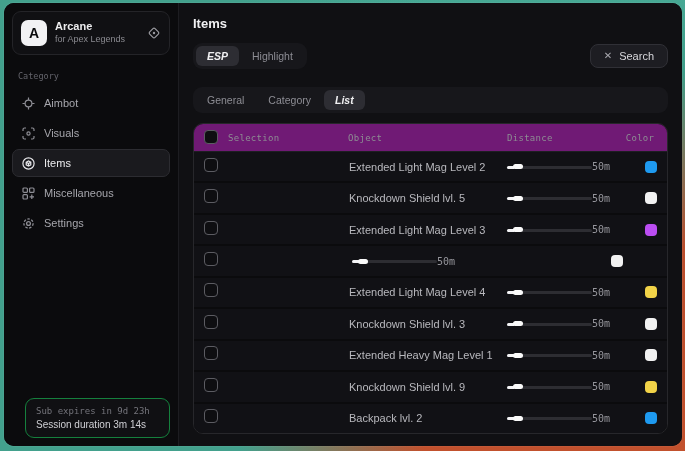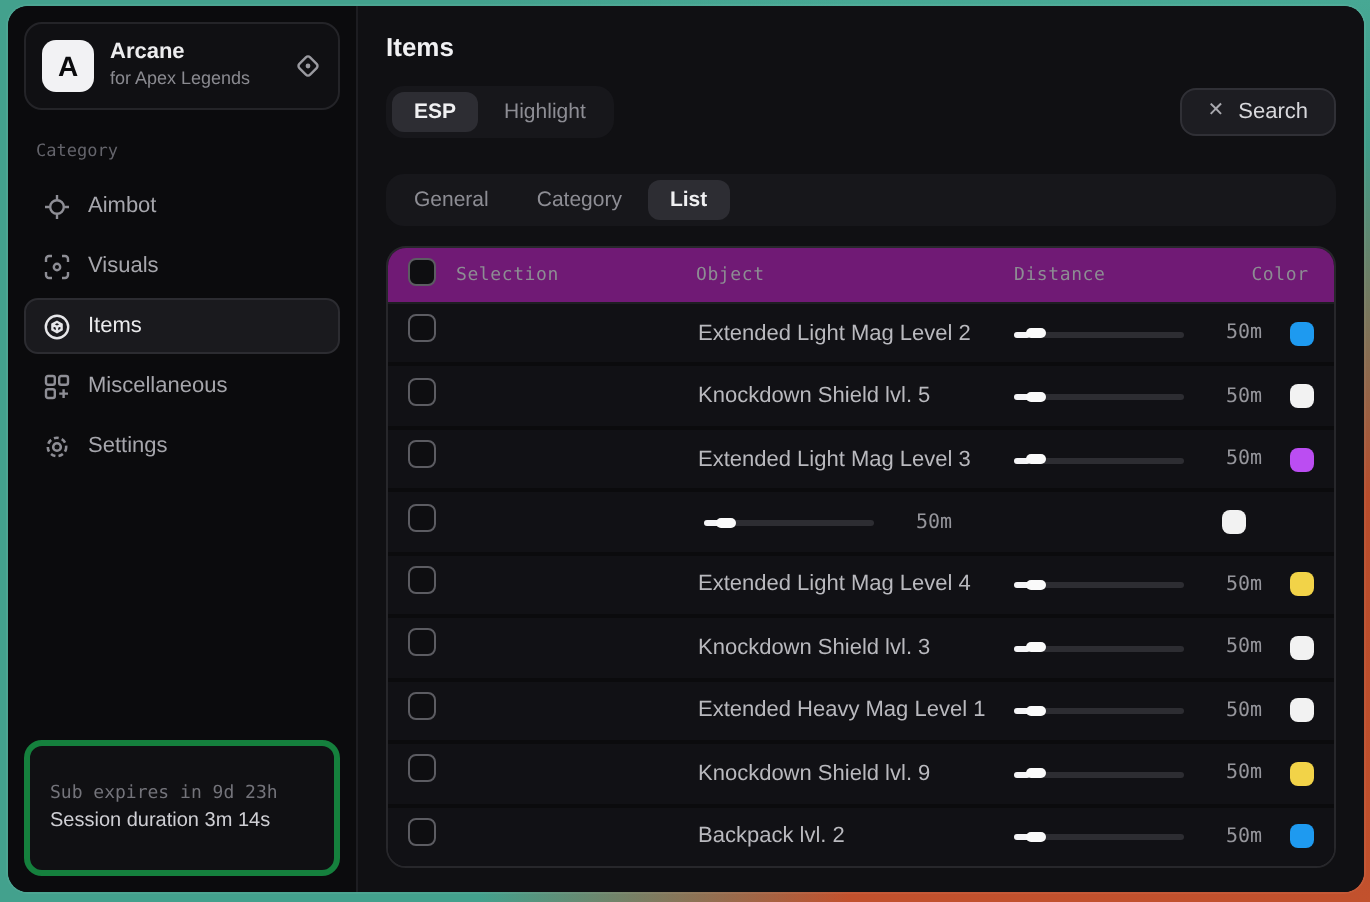--- a/index.html
+++ b/index.html
@@ -23,43 +23,43 @@
   .brand-title{font-size:11px;font-weight:bold;color:#ececee;line-height:1.25;}
   .brand-sub{font-size:9px;color:#8a8a90;line-height:1.3;}
   .brand-ico{flex:none;color:#9a9aa0;display:flex;}
   .cat-label{font-family:"DejaVu Sans Mono",monospace;font-size:8.5px;color:#64646b;margin:10px 6px 8px;}
   .nav{display:flex;flex-direction:column;gap:2px;}
   .nav-item{height:26px;display:flex;align-items:center;gap:9px;padding:0 9px;border-radius:7px;color:#a6a6ac;font-size:11px;cursor:pointer;border:1px solid transparent;}
   .nav-item .ic{display:flex;color:#8e8e95;}
   .nav-item.active{background:#1a1a1e;border-color:#2c2c31;color:#ebebed;}
   .nav-item.active .ic{color:#e6e6e9;}
   .side-spacer{flex:1;}
-  .footer-card{border:3px solid #15803d;border-radius:9px;padding:19px 10px;background:#101013;}
+  .footer-card{border:1px solid #15803d;border-radius:9px;padding:7px 10px;background:#101013;margin-left:13px;}
   .foot1{font-family:"DejaVu Sans Mono",monospace;font-size:9px;color:#74747b;margin-bottom:3px;white-space:nowrap;}
   .foot2{font-size:10px;color:#cfcfd4;white-space:nowrap;}
   
   .main{flex:1;min-width:0;background:#101013;border-left:1px solid #1d1d21;box-sizing:border-box;padding:11px 14px 12px;display:flex;flex-direction:column;}
   .page-title{font-size:13px;font-weight:bold;color:#f1f1f3;margin:2px 0 12px;}
   .toolbar{display:flex;align-items:center;justify-content:space-between;margin-bottom:18px;}
   .tabgroup{display:inline-flex;background:#17171b;border-radius:9px;padding:3px;gap:2px;}
   .tab{padding:4px 11px;font-size:10.5px;color:#8d8d94;border-radius:6px;cursor:pointer;white-space:nowrap;}
-  .tab.active{background:#2d2d33;color:#f0f0f2;font-weight:bold;}
+  .tab.active{background:#2d2d33;color:#f0f0f2;font-weight:bold;font-style:italic;}
   .search-btn{display:inline-flex;align-items:center;gap:7px;background:#1d1d22;border:1px solid #303036;border-radius:8px;padding:5px 13px;color:#d8d8dc;font-size:11px;cursor:pointer;}
   .search-btn .x{font-size:10px;color:#a9a9af;line-height:1;}
   .subtabs{margin-bottom:10px;}
   
   .table-card{flex:1;border:1px solid #27272b;border-radius:10px;background:#0c0c0e;overflow:hidden;display:flex;flex-direction:column;}
   .trow,.thead{display:grid;grid-template-columns:24px 120px 1fr 120px 34px;align-items:center;padding:0 10px;}
   .thead{height:27px;border-bottom:1px solid #1e1e22;font-family:"DejaVu Sans Mono",monospace;font-size:9px;color:#8d8d93;letter-spacing:0.3px;background:#701a75;}
   .tbody{flex:1;display:flex;flex-direction:column;}
   .trow{flex:1;min-height:29px;background:#111115;border-bottom:2px solid #0b0b0d;}
   .trow:last-child{border-bottom:none;}
   .checkbox{width:12px;height:12px;border:1.4px solid #5c5c62;border-radius:4px;background:#0e0e11;display:inline-block;cursor:pointer;}
   .c-obj{font-size:11px;color:#b9b9be;padding-left:1px;}
-  .c-dist{display:flex;align-items:center;gap:21px;padding-left:4px;}
+  .c-dist{display:flex;align-items:center;gap:0;padding-left:4px;}
   .slider{position:relative;width:85px;height:12px;cursor:pointer;flex:none;}
   .slider .track{position:absolute;left:0;right:0;top:5px;height:3px;border-radius:2px;background:#2d2d32;}
   .slider .fill{position:absolute;left:0;top:5px;height:3px;width:8px;border-radius:2px;background:#f4f4f6;}
   .slider .thumb{position:absolute;left:6px;top:3.5px;width:10px;height:5px;border-radius:3px;background:#fafafa;}
   .dval{font-family:"DejaVu Sans Mono",monospace;font-size:10px;color:#96969c;}
   .c-color{display:flex;justify-content:flex-end;}
   .swatch{width:12px;height:12px;border-radius:4px;display:inline-block;cursor:pointer;}
   .ic svg{display:block;}
 </style>
 </head>

